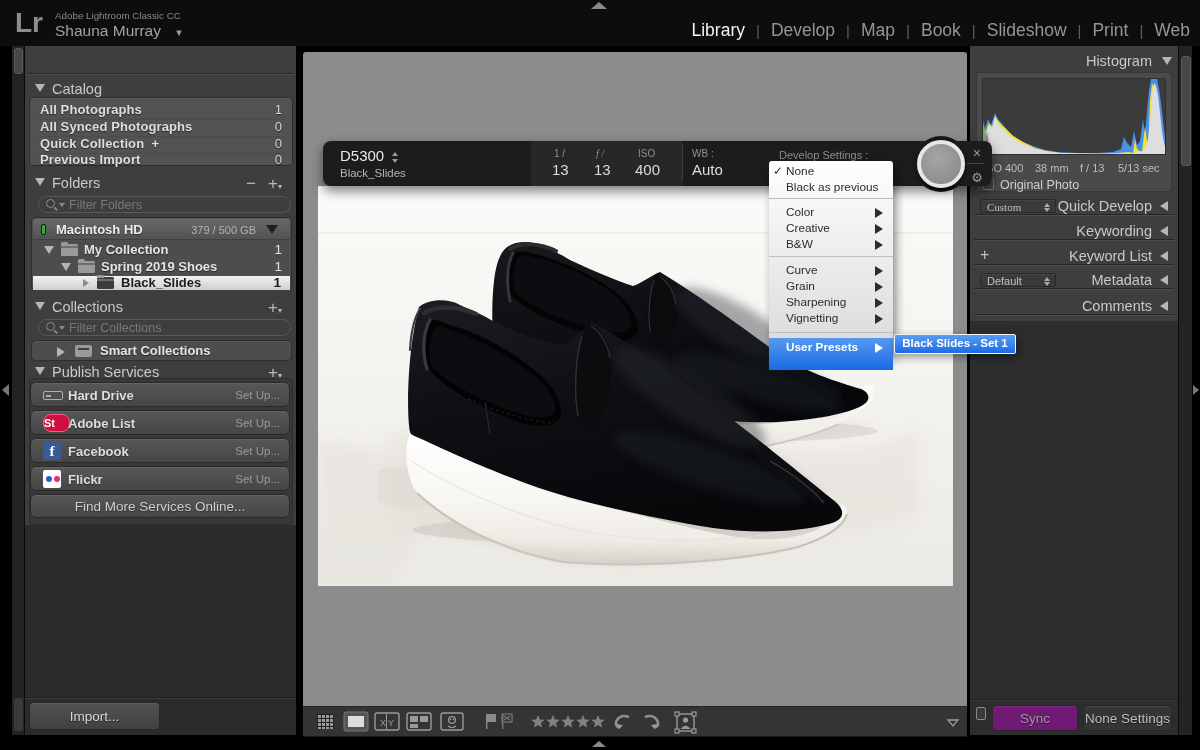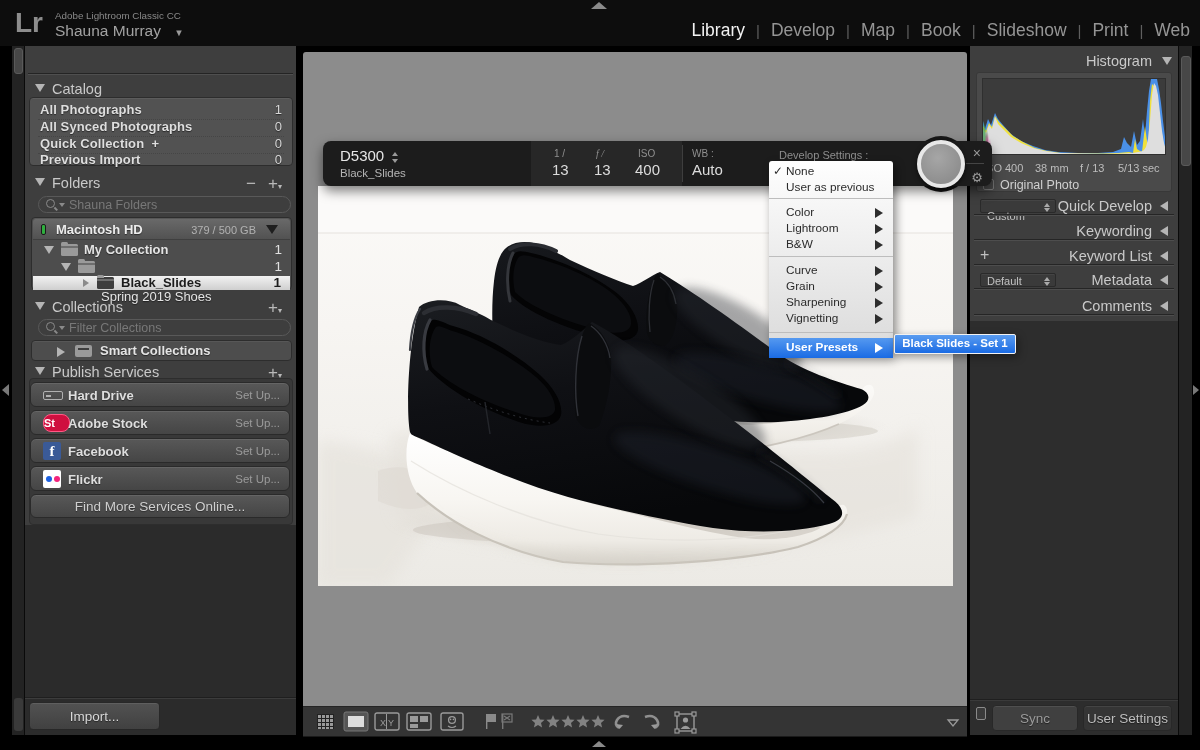--- a/index.html
+++ b/index.html
@@ -75,21 +75,21 @@
 #obar .lab{position:absolute;top:7px;font-size:10px;color:#8f8f8f;}
 #obar .val{position:absolute;top:20px;font-size:15px;color:#dcdcdc;}
 #knobwrap{left:913px;top:136px;width:56px;height:56px;background:#191919;border-radius:50%;}
 #knob{left:917px;top:140px;width:48px;height:48px;border-radius:50%;background:radial-gradient(circle at 42% 35%,#a6a6a6,#8f8f8f 70%);border:4px solid #e8e8e8;box-shadow:0 2px 5px rgba(0,0,0,0.6);}
 
 
 #menu{left:769px;top:161px;width:124px;height:195px;background:linear-gradient(#fefefe,#dadada);border-radius:3px;box-shadow:3px 4px 10px rgba(0,0,0,0.45);font-size:11.8px;color:#2b2b2b;}
 #menu .mi{position:absolute;left:17px;}
 #menu .ar{position:absolute;right:10px;width:0;height:0;border-top:5px solid transparent;border-bottom:5px solid transparent;border-left:8px solid #2d2d2d;}
 #menu .msep{position:absolute;left:0;width:124px;height:1px;background:#bdbdbd;}
-#uprow{position:absolute;left:0;top:177px;width:124px;height:20px;background:linear-gradient(#5599f0,#1a6be4);color:#fff;font-weight:bold;}
+#uprow{position:absolute;left:0;top:177px;width:124px;height:32px;background:linear-gradient(#5599f0,#1a6be4);color:#fff;font-weight:bold;}
 #submenu{left:894px;top:334px;width:122px;height:20px;background:linear-gradient(#5a9cf0,#1a6be4);border:1px solid #f2f2f2;border-radius:2px;box-shadow:2px 3px 8px rgba(0,0,0,0.4);color:#fff;font-weight:bold;font-size:11.5px;text-align:center;line-height:17px;}
 </style>
 </head>
 <body>
 <div id="stage">
   <div id="topbar" class="abs"></div>
   <div id="lrlogo" class="abs">Lr</div>
   <div id="idline1" class="abs">Adobe Lightroom Classic CC</div>
   <div id="idline2" class="abs">Shauna Murray <span class="tri">▼</span></div>
   <div id="topmenu" class="abs"><b>Library</b><span class="sep">|</span>Develop<span class="sep">|</span>Map<span class="sep">|</span>Book<span class="sep">|</span>Slideshow<span class="sep">|</span>Print<span class="sep">|</span>Web</div>
@@ -123,42 +123,42 @@
 
     <div class="phead" style="top:128px;">
         <span class="dis tri-d"></span>
         <span class="lbl">Folders</span>
       <span style="position:absolute;right:40px;top:0px;font-size:17px;color:#b9b9b9;">−</span>
       <span style="position:absolute;right:14px;top:0px;font-size:17px;color:#b9b9b9;">+<span style="font-size:8px;">▾</span></span>
     </div>
     <div class="searchbox" style="left:13px;top:150px;width:253px;height:17px;">
       <span class="mag"></span>
         <span class="magv"></span>
-      <span style="position:absolute;left:30px;top:1px;">Shauna Folders</span>
+      <span style="position:absolute;left:30px;top:1px;">Filter Folders</span>
     </div>
     <div class="inset" style="left:6px;top:171px;width:261px;height:73px;background:#4d4d4d;">
 
       <div style="position:absolute;left:1px;top:1px;right:1px;height:21px;background:linear-gradient(#696969,#525252);border-radius:3px 3px 0 0;border-bottom:1px solid #3f3f3f;">
         <span style="position:absolute;left:8px;top:5px;width:5px;height:11px;background:#2fae3e;border:1px solid #1a1a1a;border-radius:2px;"></span>
         <span style="position:absolute;left:23px;top:3px;font-size:13px;font-weight:bold;color:#ececec;text-shadow:0 1px 1px rgba(0,0,0,0.5);">Macintosh HD</span>
         <span style="position:absolute;right:34px;top:5px;font-size:11px;color:#b2b2b2;">379 / 500 GB</span>
         <span style="position:absolute;right:12px;top:6px;width:0;height:0;border-left:6px solid transparent;border-right:6px solid transparent;border-top:9px solid #1e1e1e;"></span>
       </div>
 
       <div style="position:absolute;left:0;top:23px;width:100%;height:17px;">
         <span style="position:absolute;left:12px;top:5px;" class="tri-d"></span>
         <span class="folder" style="left:29px;top:3px;"></span>
         <span style="position:absolute;left:52px;top:1px;font-size:13px;font-weight:bold;color:#e4e4e4;text-shadow:0 1px 1px rgba(0,0,0,0.5);">My Collection</span>
         <span style="position:absolute;right:9px;top:1px;font-size:13.5px;color:#e0e0e0;">1</span>
       </div>
 
       <div style="position:absolute;left:0;top:40px;width:100%;height:17px;">
         <span style="position:absolute;left:29px;top:5px;" class="tri-d"></span>
         <span class="folder" style="left:46px;top:3px;"></span>
-        <span style="position:absolute;left:69px;top:1px;font-size:13px;font-weight:normal;color:#e4e4e4;text-shadow:0 1px 1px rgba(0,0,0,0.5);margin-top:30px;">Spring 2019 Shoes</span>
+        <span style="position:absolute;left:69px;top:1px;font-size:13px;font-weight:bold;color:#e4e4e4;text-shadow:0 1px 1px rgba(0,0,0,0.5);">Spring 2019 Shoes</span>
         <span style="position:absolute;right:9px;top:1px;font-size:13.5px;color:#e0e0e0;">1</span>
       </div>
 
       <div style="position:absolute;left:1px;top:58px;right:1px;height:14px;background:linear-gradient(#f2f2f2,#cfcfcf);">
         <span style="position:absolute;left:50px;top:3px;width:0;height:0;border-top:4px solid transparent;border-bottom:4px solid transparent;border-left:6px solid #8b8b8b;"></span>
         <span class="folder" style="left:64px;top:1px;background:#3d3d3d;"></span>
         <span style="position:absolute;left:88px;top:-1px;font-size:13px;font-weight:bold;color:#1c1c1c;">Black_Slides</span>
         <span style="position:absolute;right:9px;top:-1px;font-size:13.5px;font-weight:bold;color:#1c1c1c;">1</span>
       </div>
     </div>
@@ -187,21 +187,21 @@
     </div>
     <div style="position:absolute;left:4px;top:332px;width:264px;height:147px;border:1px solid #2d2d2d;border-radius:4px;background:#383838;"></div>
     <div class="pubrow" style="top:336px;">
       <span style="position:absolute;left:12px;top:8px;width:20px;height:9px;border:1.5px solid #b0b0b0;border-radius:2px;"></span>
       <span style="position:absolute;left:15px;top:11.5px;width:5px;height:2px;background:#b0b0b0;"></span>
       <span class="nm">Hard Drive</span>
         <span class="su">Set Up...</span>
     </div>
     <div class="pubrow" style="top:364px;">
       <span style="position:absolute;left:12px;top:3px;width:27px;height:18px;background:#cf0f3f;border:1px solid #ff5a86;border-radius:8px;color:#fff;font-size:11px;font-weight:bold;text-align:left;line-height:17px;">St</span>
-      <span class="nm">Adobe Stock</span>
+      <span class="nm">Adobe List</span>
         <span class="su">Set Up...</span>
     </div>
     <div class="pubrow" style="top:392px;">
       <span style="position:absolute;left:12px;top:3px;width:18px;height:18px;background:#3a5a97;border-radius:2px;color:#fff;font-size:15px;font-weight:bold;text-align:center;line-height:19px;font-family:'Liberation Serif',serif;">f</span>
       <span class="nm">Facebook</span>
         <span class="su">Set Up...</span>
     </div>
     <div class="pubrow" style="top:420px;">
       <span style="position:absolute;left:12px;top:3px;width:18px;height:18px;background:#ffffff;border-radius:2px;"></span>
       <span style="position:absolute;left:14.5px;top:9px;width:6px;height:6px;background:#1c61e2;border-radius:50%;"></span>
@@ -436,21 +436,21 @@
         <span style="position:absolute;left:6px;">ISO 400</span>
         <span style="position:absolute;left:58px;">38 mm</span>
         <span style="position:absolute;left:103px;">f / 13</span>
         <span style="position:absolute;left:141px;white-space:nowrap;">5/13 sec</span>
       </div>
       <div style="position:absolute;left:6px;top:106px;width:11px;height:11px;border:1px solid #777;border-radius:2px;background:#454545;"></div>
       <div style="position:absolute;left:23px;top:105px;font-size:12.5px;color:#d0d0d0;text-align:center;">Original Photo</div>
     </div>
 
     <div class="dd" style="top:153px;">
-        <span style="position:absolute;left:6px;top:10px;">Custom</span>
+        <span style="position:absolute;left:6px;top:1px;font-family:Liberation Serif, serif;">Custom</span>
         <span class="updn"></span>
         <span class="updn2"></span>
       </div>
     <div class="rhead" style="top:152px;">Quick Develop</div>
     <div class="rcoll" style="top:155px;"></div>
     <div class="rsep" style="top:168px;"></div>
 
     <div class="rhead" style="top:177px;">Keywording</div>
     <div class="rcoll" style="top:180px;"></div>
     <div class="rsep" style="top:193px;"></div>
@@ -468,22 +468,22 @@
     <div class="rhead" style="top:226px;">Metadata</div>
     <div class="rcoll" style="top:229px;"></div>
     <div class="rsep" style="top:242px;"></div>
 
     <div class="rhead" style="top:252px;">Comments</div>
     <div class="rcoll" style="top:255px;"></div>
     <div class="rsep" style="top:268px;"></div>
 
     <div style="position:absolute;left:0;top:653px;width:208px;height:2px;border-top:1px solid #1f1f1f;border-bottom:1px solid #3a3a3a;"></div>
     <div style="position:absolute;left:6px;top:661px;width:10px;height:13px;border:1px solid #8a8a8a;border-radius:2px;background:#3a3a3a;"></div>
-    <div class="btn" style="left:22px;top:659px;width:86px;height:26px;line-height:25px;background:#404040;color:#9a9a9a;">Sync</div>
-    <div class="btn" style="left:113px;top:659px;width:89px;height:26px;line-height:25px;background:#353535;color:#bdbdbd;">User Settings</div>
+    <div class="btn" style="left:22px;top:659px;width:86px;height:26px;line-height:25px;background:#701a75;color:#9a9a9a;">Sync</div>
+    <div class="btn" style="left:113px;top:659px;width:89px;height:26px;line-height:25px;background:#353535;color:#bdbdbd;">None Settings</div>
   </div>
   <div id="rscroll" class="abs">
       <div id="rthumb" class="abs"></div>
     </div>
   <div id="rightedge" class="abs"></div>
   <div id="rightarrow" class="abs"></div>
 
   <div id="knobwrap" class="abs"></div>
   <div id="obar" class="abs">
     <div class="mid"></div>
@@ -502,25 +502,25 @@
       <div class="val" style="left:369px;">Auto</div>
     <div style="position:absolute;left:456px;top:8px;font-size:11px;color:#8e8e8e;">Develop Settings :</div>
     <div style="position:absolute;right:11px;top:4px;font-size:14px;color:#9a9a9a;">×</div>
     <div style="position:absolute;right:8px;top:22px;width:18px;height:1px;background:#454545;"></div>
     <div style="position:absolute;right:9px;top:29px;font-size:13px;color:#9a9a9a;">⚙</div>
   </div>
   <div id="knob" class="abs"></div>
 
   <div id="menu" class="abs">
     <div class="mi" style="top:3px;"><span style="position:absolute;left:-13px;top:0;">✓</span>None</div>
-    <div class="mi" style="top:19px;">User as previous</div>
+    <div class="mi" style="top:19px;">Black as previous</div>
     <div class="msep" style="top:37px;"></div>
     <div class="mi" style="top:44px;">Color</div>
       <div class="ar" style="top:47px;"></div>
-    <div class="mi" style="top:60px;">Lightroom</div>
+    <div class="mi" style="top:60px;">Creative</div>
       <div class="ar" style="top:63px;"></div>
     <div class="mi" style="top:76px;">B&amp;W</div>
       <div class="ar" style="top:79px;"></div>
     <div class="msep" style="top:95px;"></div>
     <div class="mi" style="top:102px;">Curve</div>
       <div class="ar" style="top:105px;"></div>
     <div class="mi" style="top:118px;">Grain</div>
       <div class="ar" style="top:121px;"></div>
     <div class="mi" style="top:134px;">Sharpening</div>
       <div class="ar" style="top:137px;"></div>

